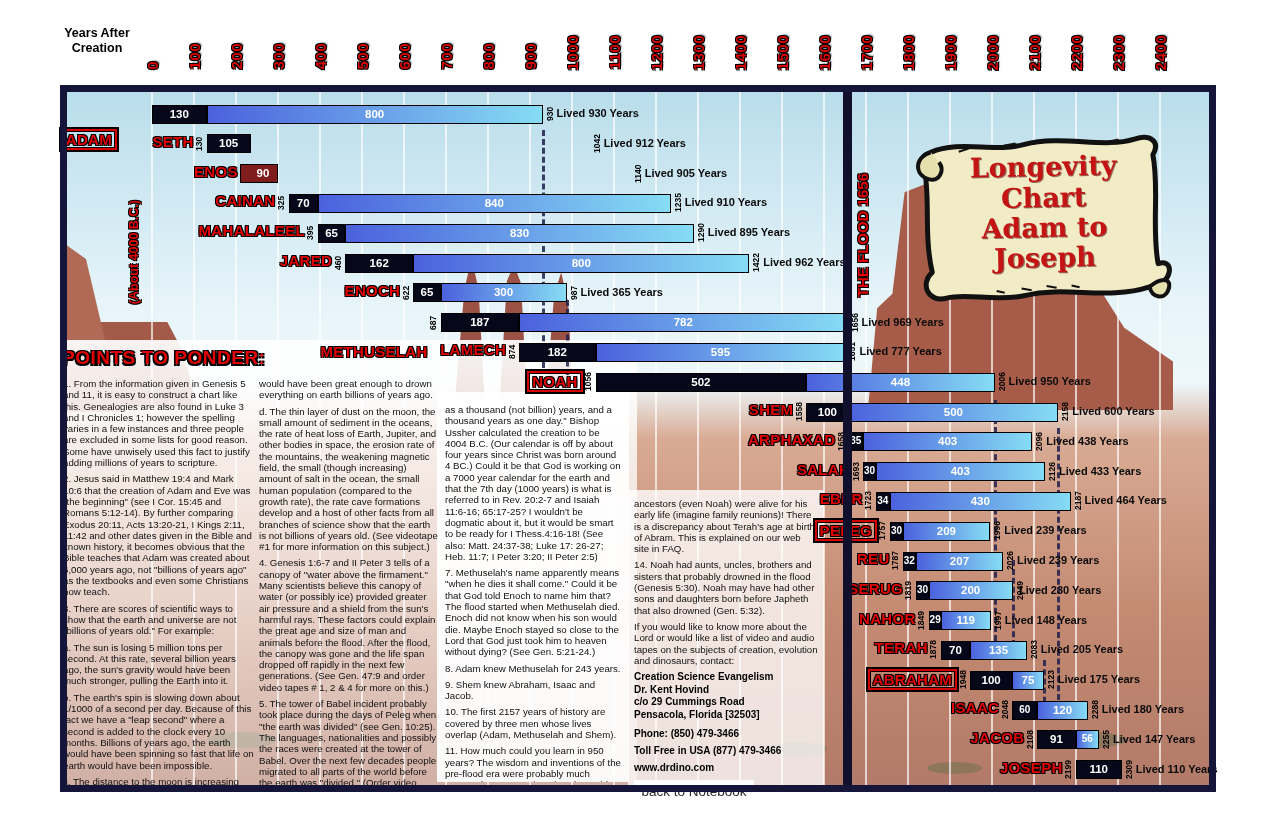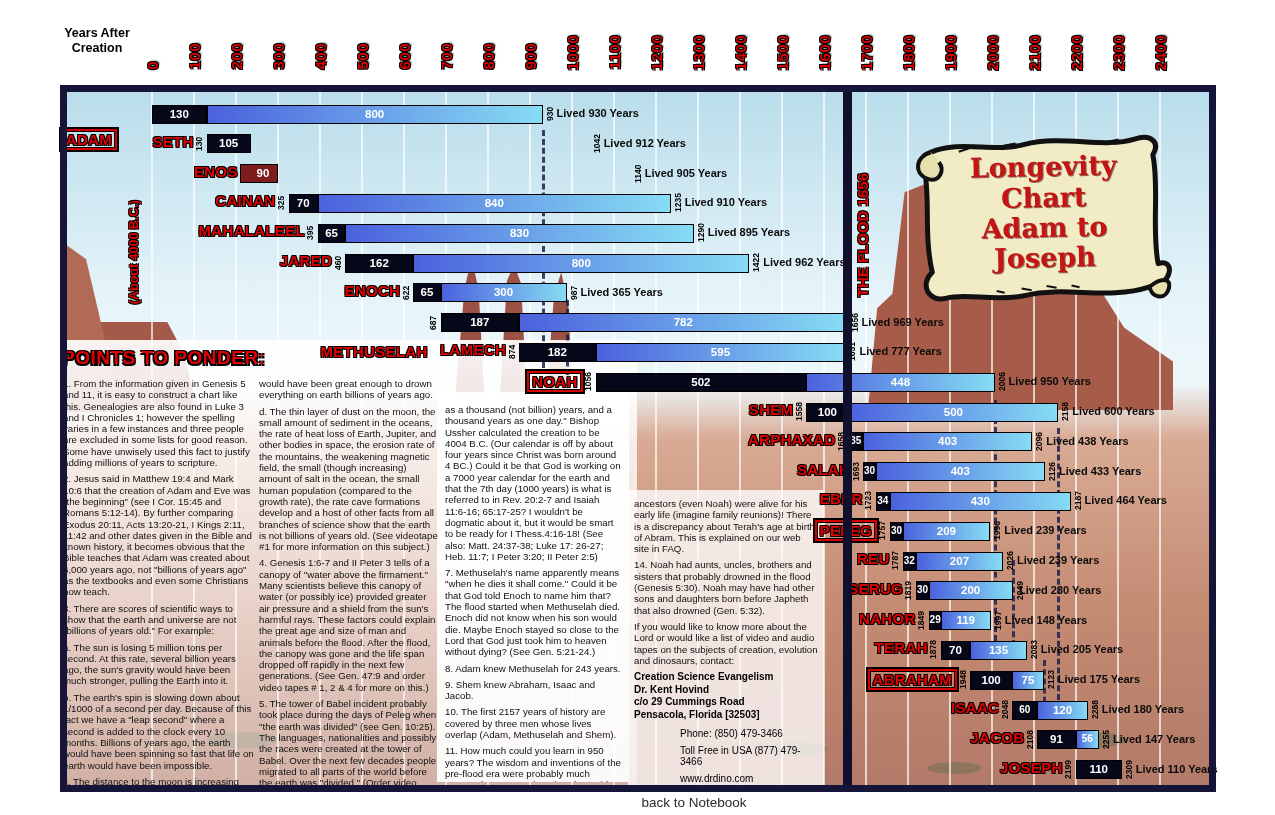--- a/index.html
+++ b/index.html
@@ -24,21 +24,21 @@
   .seg.blue{background:linear-gradient(90deg,#4b61dd,#86dcf4);}
   .numv{position:absolute;height:30px;width:11px;font-size:8.5px;font-weight:bold;color:#000;
         writing-mode:vertical-rl;transform:rotate(180deg);text-align:center;line-height:11px;}
   .lived{position:absolute;font-size:11px;font-weight:bold;color:#0a0a0a;white-space:nowrap;}
   .pname{position:absolute;font-size:15px;white-space:nowrap;text-align:right;letter-spacing:.3px;}
   .pname.boxed{border:2px solid #d40000;padding:0 3px;
                box-shadow:0 0 0 2px #000,inset 0 0 0 1px #000;}
   .col{position:absolute;overflow:hidden;}
   .para{font-size:9.7px;line-height:11.3px;color:#101010;margin:0 0 5px 0;}
   .boldline{font-size:10px;line-height:12.6px;font-weight:bold;color:#000;}
-  .bpara{margin-top:6px;font-size:10px;font-weight:normal;color:#000;margin-left:46px;}
+  .bpara{margin-top:6px;font-size:10px;font-weight:bold;color:#000;}
   #points-heading{left:62px;top:347px;font-size:19px;letter-spacing:.5px;
                   text-shadow:-1.5px -1.5px 0 #000,1.5px -1.5px 0 #000,-1.5px 1.5px 0 #000,1.5px 1.5px 0 #000;}
   #axis-label{left:46px;top:26px;width:102px;text-align:center;font-size:12.5px;font-weight:bold;
               color:#000;line-height:1.2;}
   #era-note{left:127px;top:188px;height:128px;display:flex;align-items:center;font-size:12.5px;}
   #flood-label{left:854px;top:126px;height:218px;display:flex;align-items:center;font-size:15px;}
   #backbtn{width:120px;height:24px;background:#ffffff;color:#2a2a2a;font-size:13.5px;
            display:flex;align-items:center;justify-content:center;margin-top:7px;cursor:pointer;}
   .panelborder{position:absolute;left:60px;top:85px;width:1156px;height:707px;
                border:7px solid #15153a;box-sizing:border-box;z-index:30;pointer-events:none;}

